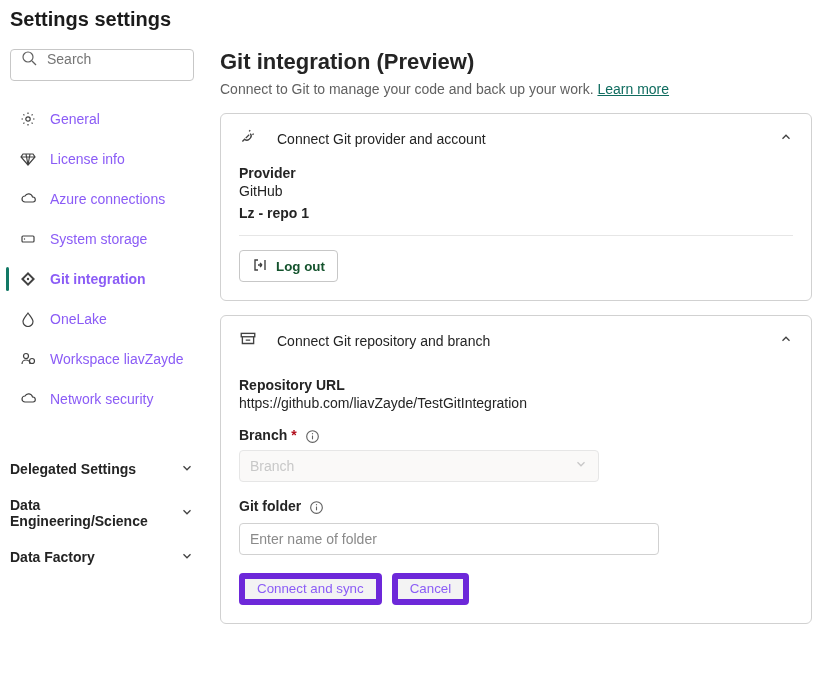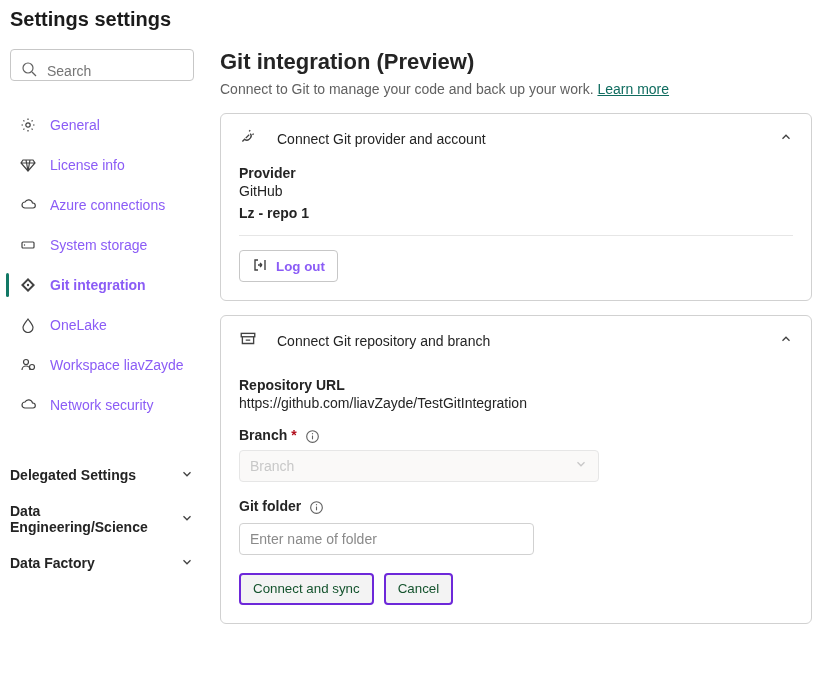--- a/index.html
+++ b/index.html
@@ -17,24 +17,24 @@
     font-weight: 700;
     margin: 0 0 18px 0;
     color: #1b1b1b;
   }
   .layout { display: flex; gap: 26px; }
   .sidebar { width: 184px; flex-shrink: 0; }
   .main { flex: 1; min-width: 0; }
 
   
   .search-wrap {
-    display: flex; align-items: flex-end;
+    display: flex; align-items: flex-start;
     border: 1px solid #c7c7c7; border-radius: 4px;
     padding: 0 10px; height: 32px;
-    margin-bottom: 24px;
+    margin-bottom: 18px;
   }
   .search-wrap svg { flex-shrink:0; }
   .search-wrap input {
     border: none; outline: none; flex:1;
     font-size: 14px; color:#616161; margin-left:8px;
     background: transparent;
   }
 
   
   .nav-item {
@@ -80,40 +80,40 @@
   .card hr { border:none; border-top:1px solid #e6e6e6; margin: 14px 0; }
 
   .field-label { font-weight:600; margin:6px 0 2px 0; }
   .field-value { color:#242424; margin-bottom:6px; }
   .field-bold { font-weight:700; }
 
   .btn {
     display:inline-flex; align-items:center; gap:8px;
     border:1px solid #c7c7c7; background:#fff;
     border-radius:4px; height:32px; padding:0 12px;
-    cursor:pointer; font-weight:600; color:#8b5cf6;
+    cursor:pointer; font-weight:600; color:#14532d;
   }
   .btn.disabled {
-    background:#f3f3f3; color:#14532d; border:2px solid #6d28d9;
+    background:#f3f3f3; color:#8b5cf6; border:6px solid #6d28d9;
     cursor:default; font-weight:400;
   }
   .btn-row { display:flex; gap:10px; margin-top:18px; }
 
   .req { color:#b10e1c; margin:0 4px; }
   .info-icon { display:inline-flex; vertical-align:middle; }
 
   .select {
     display:flex; align-items:center; justify-content:space-between;
     width:360px; height:32px;
     border:1px solid #e6e6e6; border-radius:4px;
     padding:0 10px; background:#faf9f8; color:#c8c8c8;
     margin-top:6px;
   }
   .text-input {
-    width:295px; height:32px;
+    width:420px; height:32px;
     border:1px solid #d1d1d1; border-radius:4px;
     padding:0 10px; font-size:14px; color:#242424;
     margin-top:6px;
   }
   .text-input::placeholder { color:#8a8a8a; }
 
   .form-group { margin-top:16px; }
 
   .chev { width:14px; height:14px; }
 </style>

